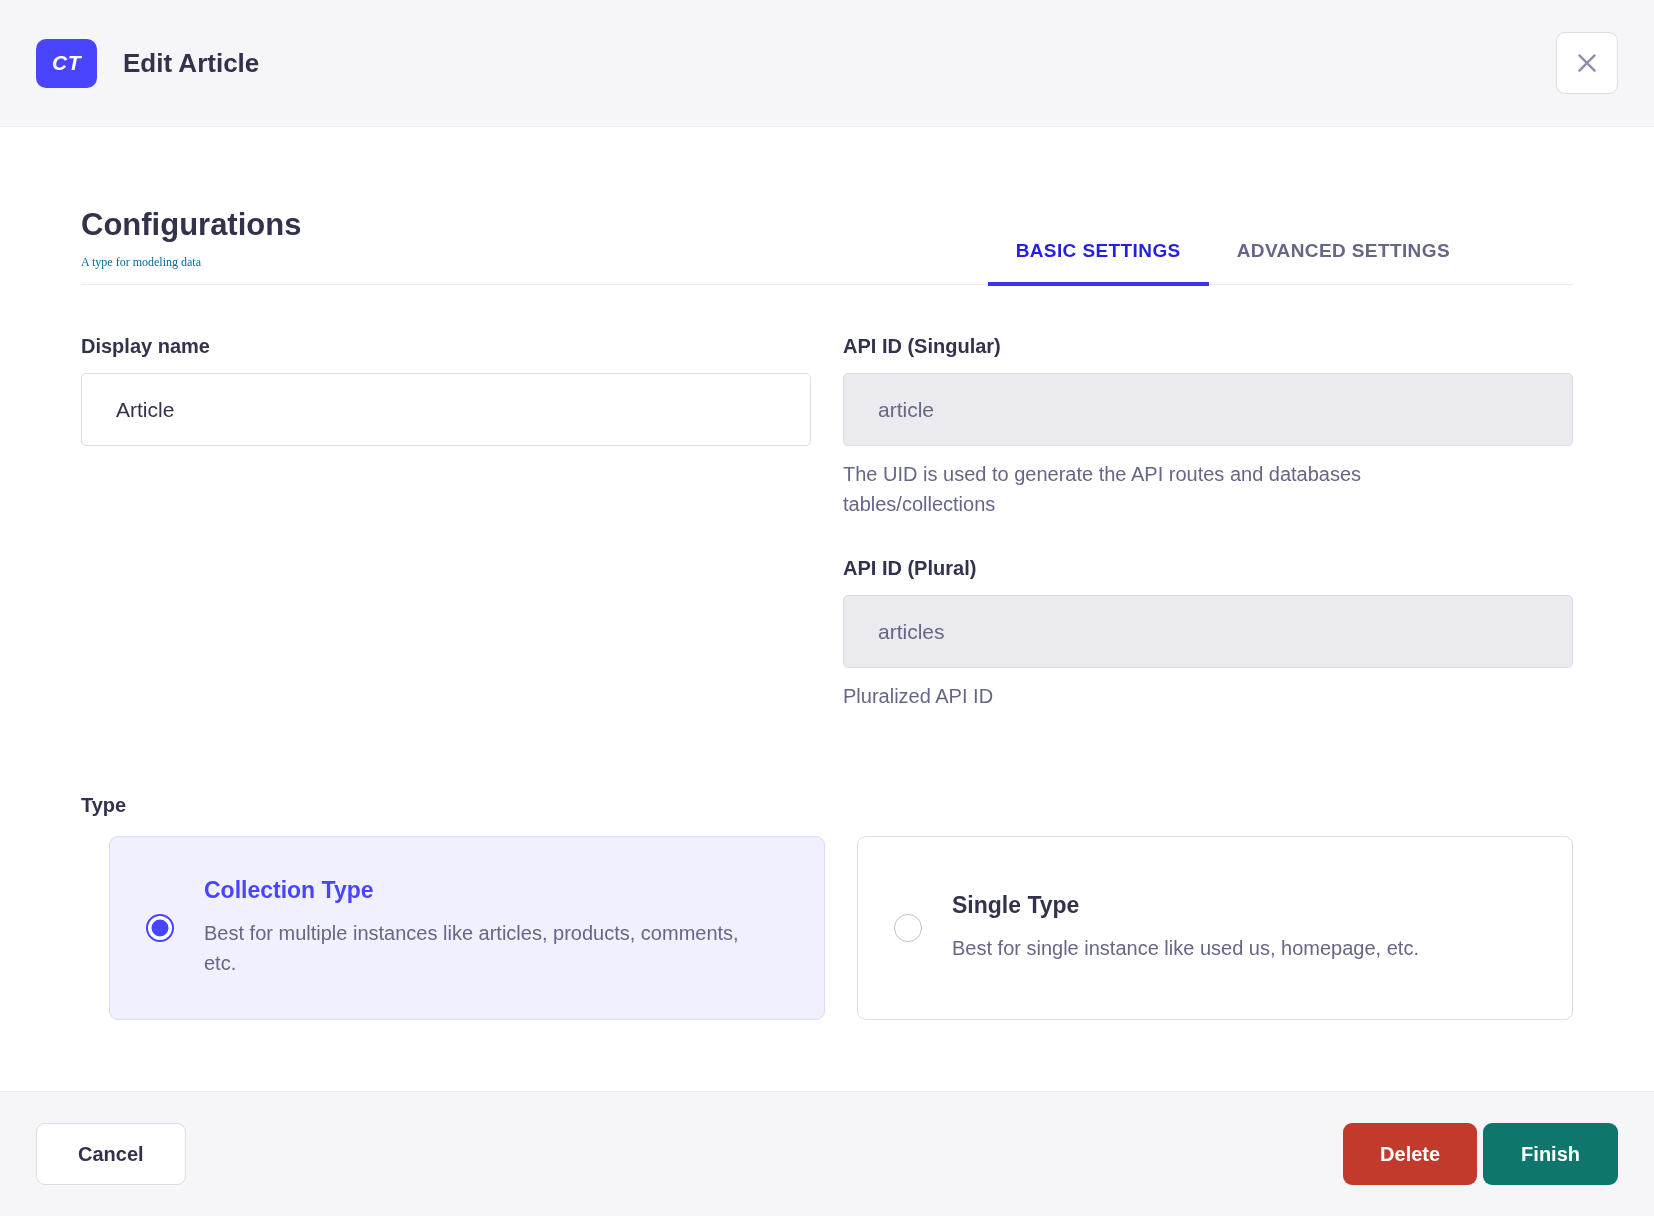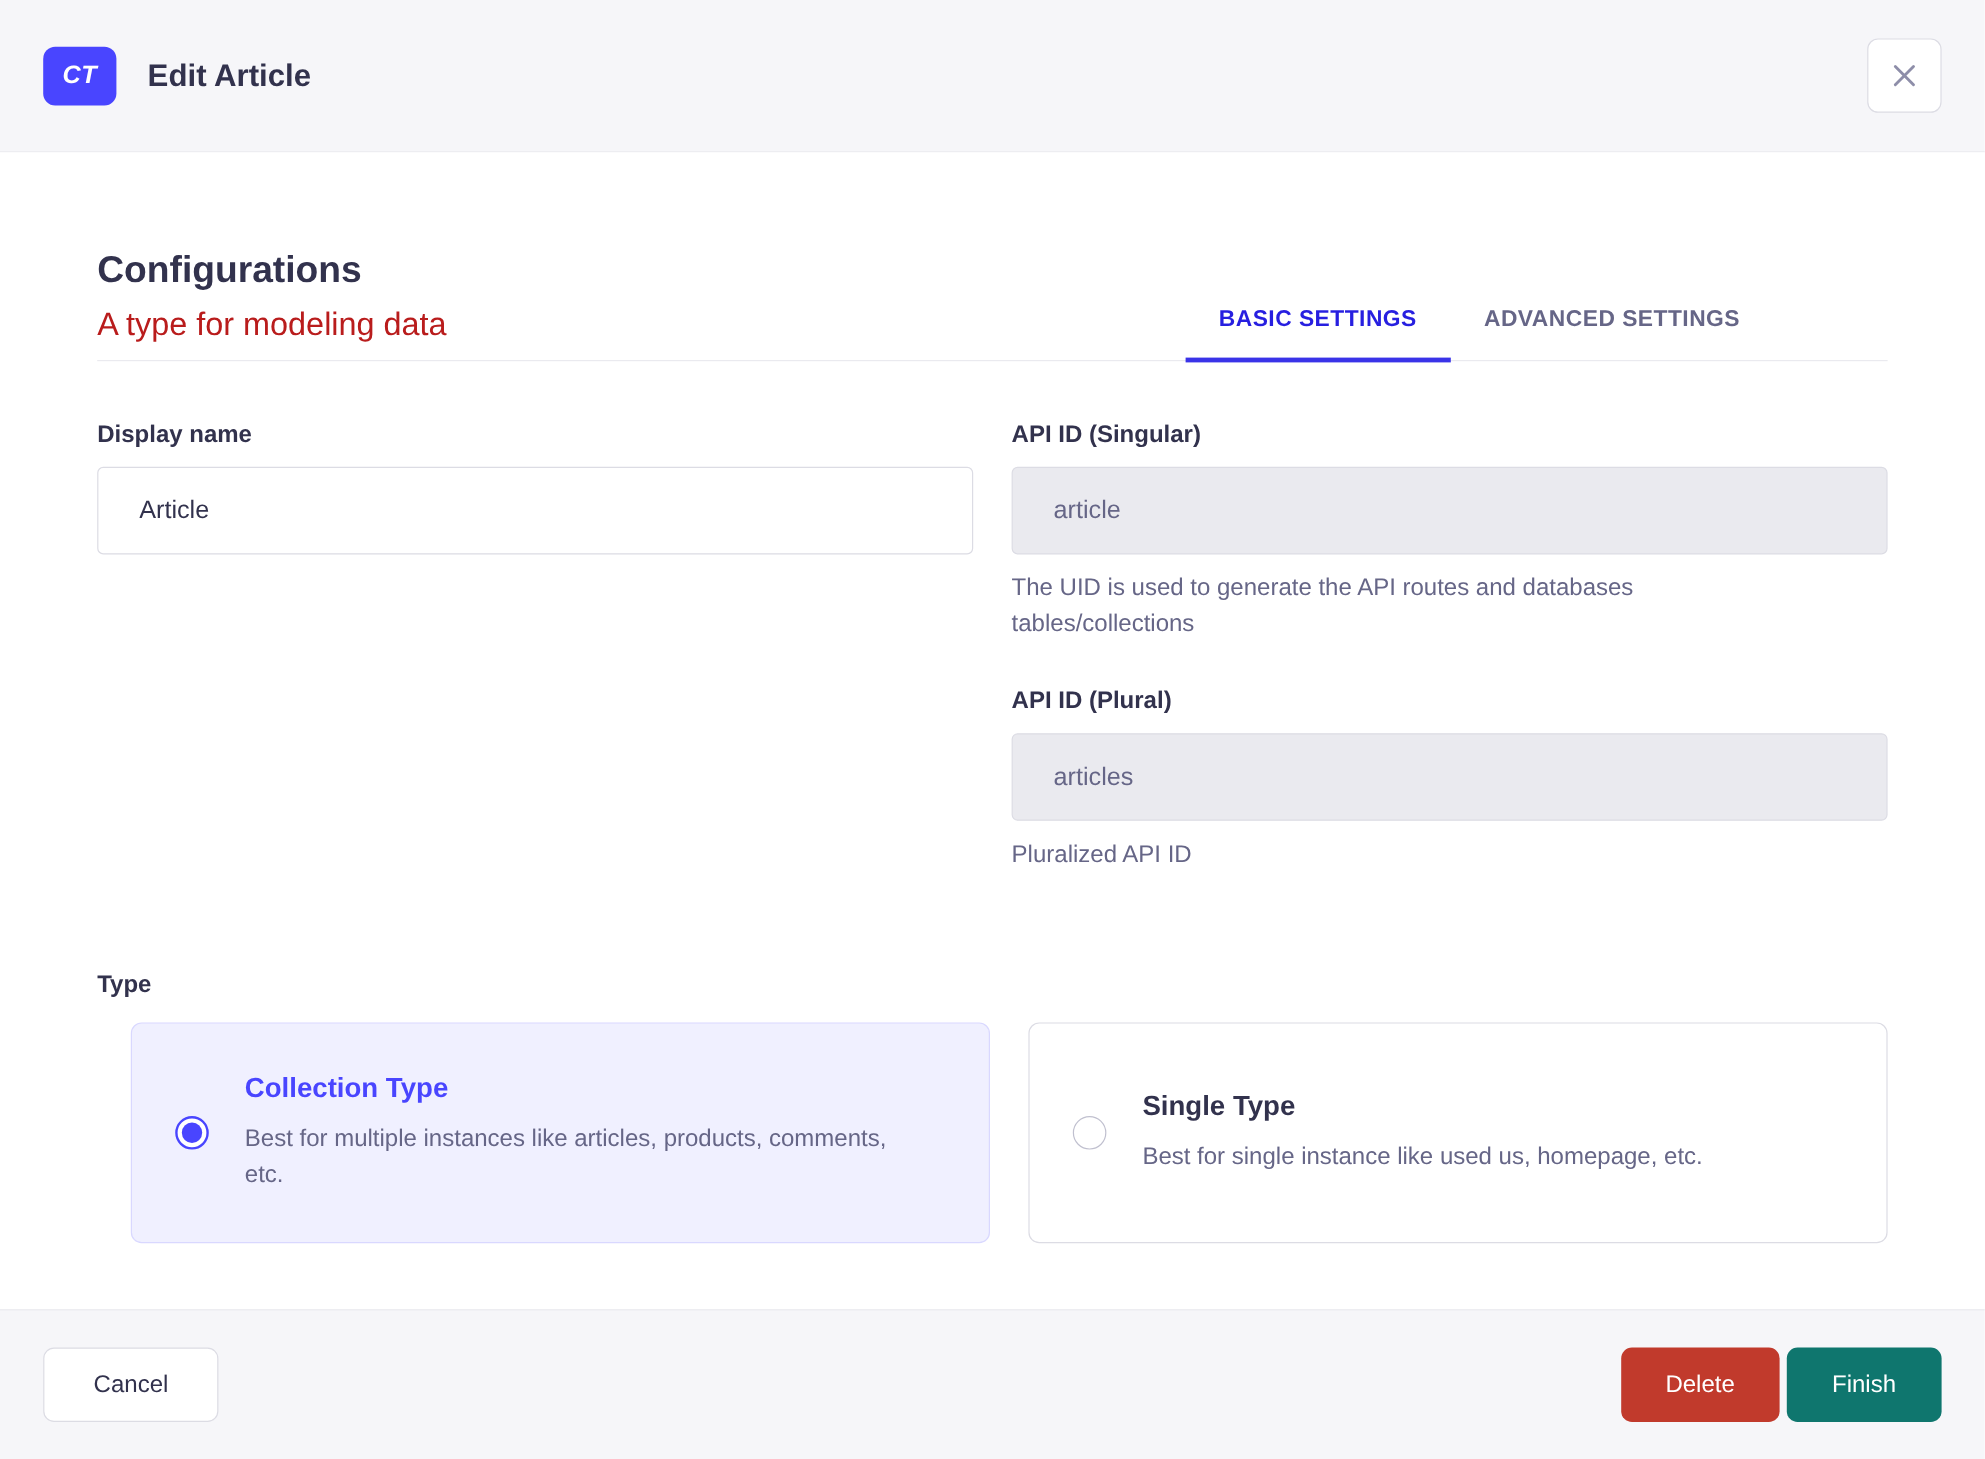--- a/index.html
+++ b/index.html
@@ -25,21 +25,21 @@
     border:1px solid #dcdce4; border-radius:9px; display:flex; align-items:center; justify-content:center;
     cursor:pointer;
   }
 
   
   .modal-body { flex:1 1 auto; background:#ffffff; padding:80px 81px 0 81px; }
 
   .intro-row { display:flex; justify-content:space-between; align-items:flex-end; border-bottom:1px solid #eaeaef; }
   .intro-text { padding-bottom:14px; }
   .page-title { font-size:31px; font-weight:700; color:#32324d; margin-bottom:12px; }
-  .page-subtitle { font-size:27px; color:#b91c1c; }
+  .page-subtitle { font-size:12px; color:#0369a1;font-family:Liberation Serif, serif; }
 
   .tabs { display:flex; margin-right:95px; margin-bottom:-2px; }
   .tab {
     font-size:19px; font-weight:700; letter-spacing:0.4px; text-transform:uppercase;
     padding:0 28px 20px 28px; color:#666687; border-bottom:4px solid transparent; cursor:pointer;
     white-space:nowrap;
   }
   .tab.active { color:#271fe0; border-bottom-color:#3a33e8; }
 
   .fields-grid { display:grid; grid-template-columns:1fr 1fr; column-gap:32px; margin-top:50px; }
@@ -74,21 +74,21 @@
   .type-card-title { font-size:23px; font-weight:700; color:#32324d; margin-bottom:14px; }
   .type-card.selected .type-card-title { color:#4945ff; }
   .type-card-desc { font-size:20px; color:#666687; line-height:1.5; max-width:560px; }
 
   
   .modal-footer {
     flex:0 0 125px; height:125px; background:#f6f6f9; border-top:1px solid #eaeaef;
     display:flex; align-items:center; justify-content:space-between; padding:0 36px;
   }
   .btn {
-    height:62px; border-radius:9px; font-family:inherit; font-size:20px; font-weight:400;
+    height:62px; border-radius:9px; font-family:inherit; font-size:20px; font-weight:700;
     display:inline-flex; align-items:center; justify-content:center; cursor:pointer; border:none;
   }
   .btn-cancel { background:#ffffff; border:1px solid #dcdce4; color:#32324d; padding:0 41px; }
   .btn-delete { background:#c13a2c; color:#ffffff; padding:0 37px; }
   .btn-finish { background:#0f766e; color:#ffffff; padding:0 38px; }
   .footer-right { display:flex; gap:6px; }
 </style>
 </head>
 <body>
 

